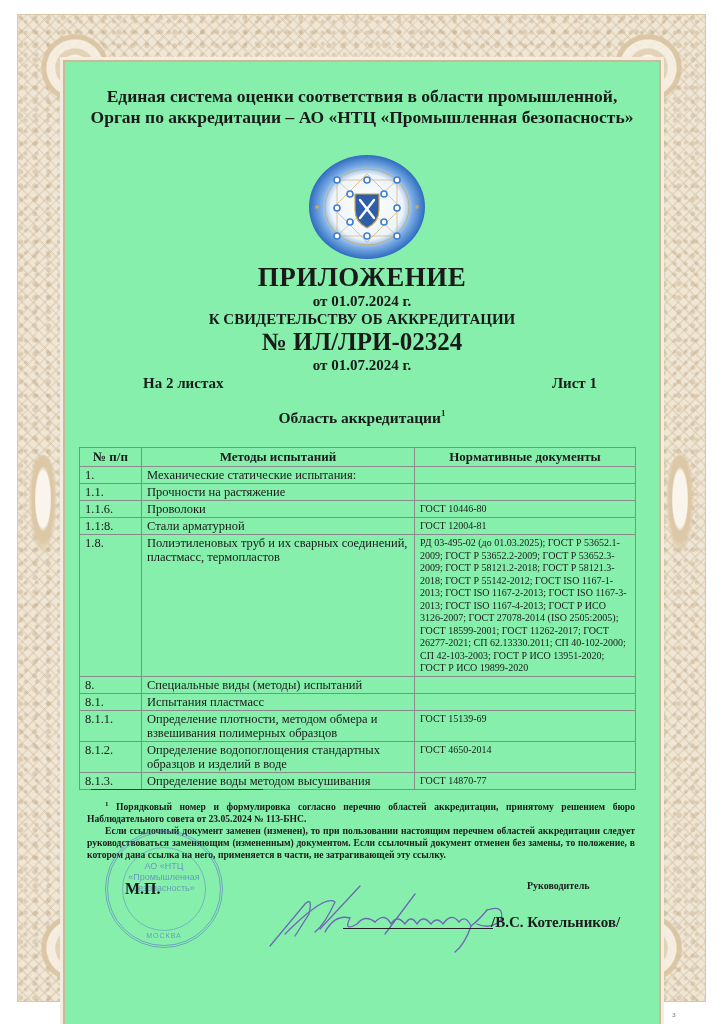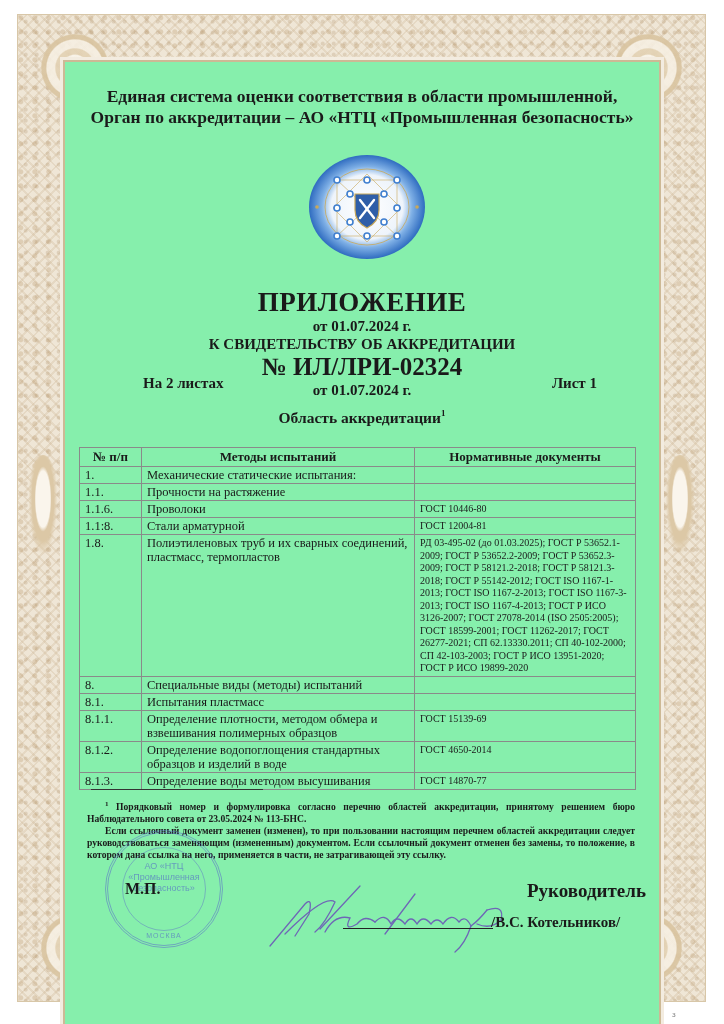--- a/index.html
+++ b/index.html
@@ -43,21 +43,21 @@
   }
 
   .header {
     position: absolute; left: 0; top: 24px; width: 100%;
     text-align: center; font-weight: bold; font-size: 17.5px; line-height: 21px;
   }
 
   .logo { position: absolute; left: 240px; top: 90px; width: 124px; height: 110px; }
 
   .title-block { position: absolute; left: 0; top: 200px; width: 100%; text-align: center; font-weight: bold; }
-  .title-main { font-size: 27px; line-height: 30px; letter-spacing: 0.5px; margin-top: 25px; }
+  .title-main { font-size: 27px; line-height: 30px; letter-spacing: 0.5px; }
   .title-date { font-size: 15px; line-height: 18px; }
   .title-cert { font-size: 15px; line-height: 18px; }
   .title-number { font-size: 25px; line-height: 28px; }
 
   .sheets-row { position: absolute; left: 78px; top: 313px; width: 454px; font-weight: bold; font-size: 15px; }
   .sheets-row .right { position: absolute; right: 0; top: 0; }
 
   .scope-title { position: absolute; left: 0; top: 346px; width: 100%; text-align: center; font-weight: bold; font-size: 15.5px; }
   .scope-title sup { font-size: 9px; vertical-align: 7px; }
 
@@ -80,21 +80,21 @@
   .footnotes p { text-indent: 18px; }
   .footnotes sup { font-size: 7px; vertical-align: 4px; }
 
   .stamp { position: absolute; left: 40px; top: 768px; width: 118px; height: 118px; border-radius: 50%;
     border: 3px double rgba(90,110,200,0.55); color: rgba(80,100,200,0.6); }
   .stamp-inner { position: absolute; left: 14px; top: 14px; width: 84px; height: 84px; border-radius: 50%; border: 1px solid rgba(90,110,200,0.45); }
   .stamp-text { position: absolute; left: 0; top: 28px; width: 100%; text-align: center; font-family: "Liberation Sans", sans-serif; font-size: 9px; line-height: 11px; }
   .stamp-city { position: absolute; left: 0; bottom: 6px; width: 100%; text-align: center; font-family: "Liberation Sans", sans-serif; font-size: 7px; letter-spacing: 1px; }
 
   .mp { position: absolute; left: 60px; top: 818px; font-weight: bold; font-size: 16px; }
-  .role { position: absolute; left: 462px; top: 818px; font-weight: bold; font-size: 19px; }
+  .role { position: absolute; left: 462px; top: 818px; font-weight: bold; font-size: 10px; }
   .sign-line { position: absolute; left: 278px; top: 866px; width: 150px; border-top: 1px solid #222; }
   .signer { position: absolute; left: 426px; top: 852px; font-weight: bold; font-size: 15px; }
   .signature { position: absolute; left: 200px; top: 812px; width: 270px; height: 80px; }
   .corner-mark { position: absolute; left: 672px; top: 1010px; font-size: 8px; color: #888; font-family: "Liberation Sans", sans-serif; }
 </style>
 </head>
 <body>
 
 <div class="frame">
   <div class="frame-corner corner-tl"></div>

